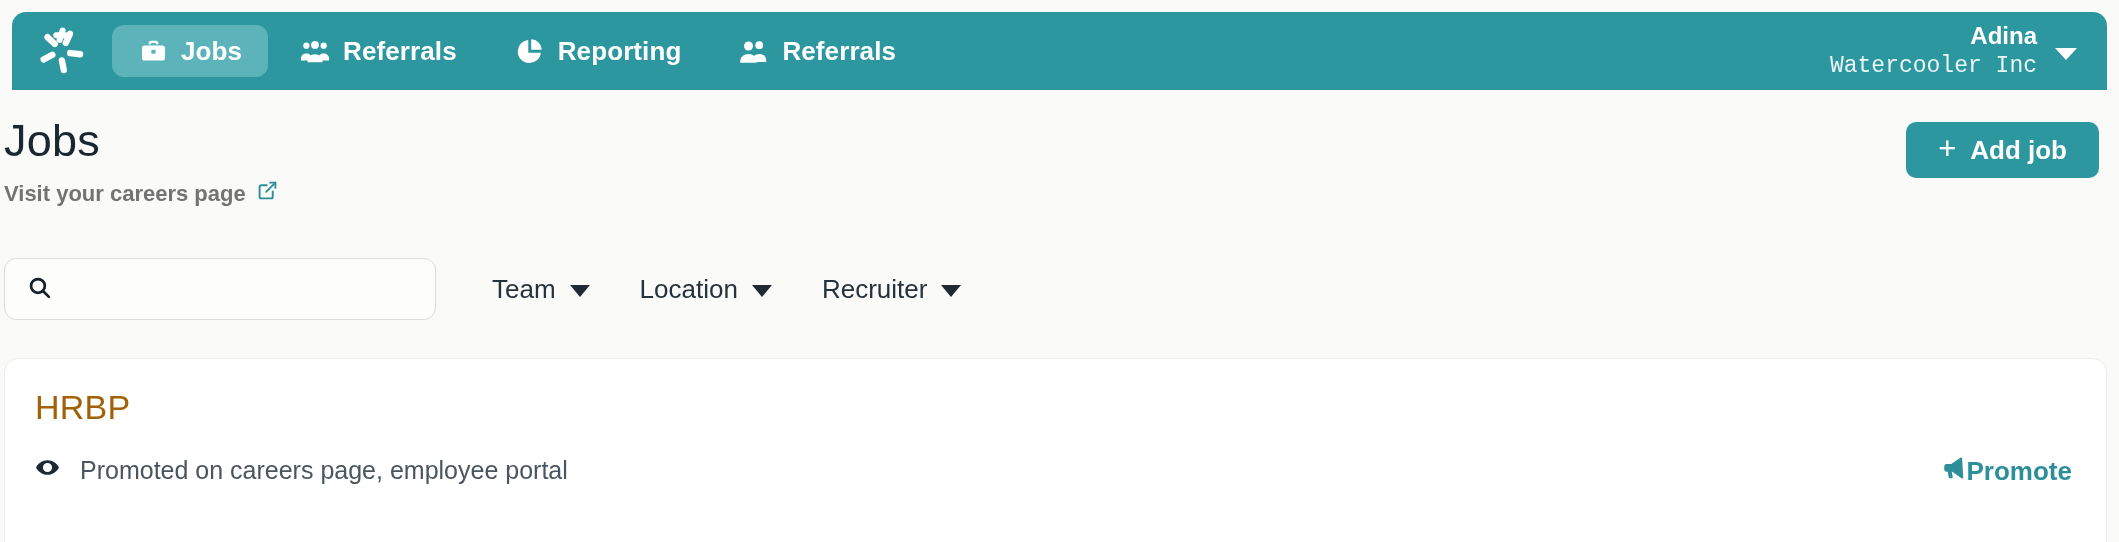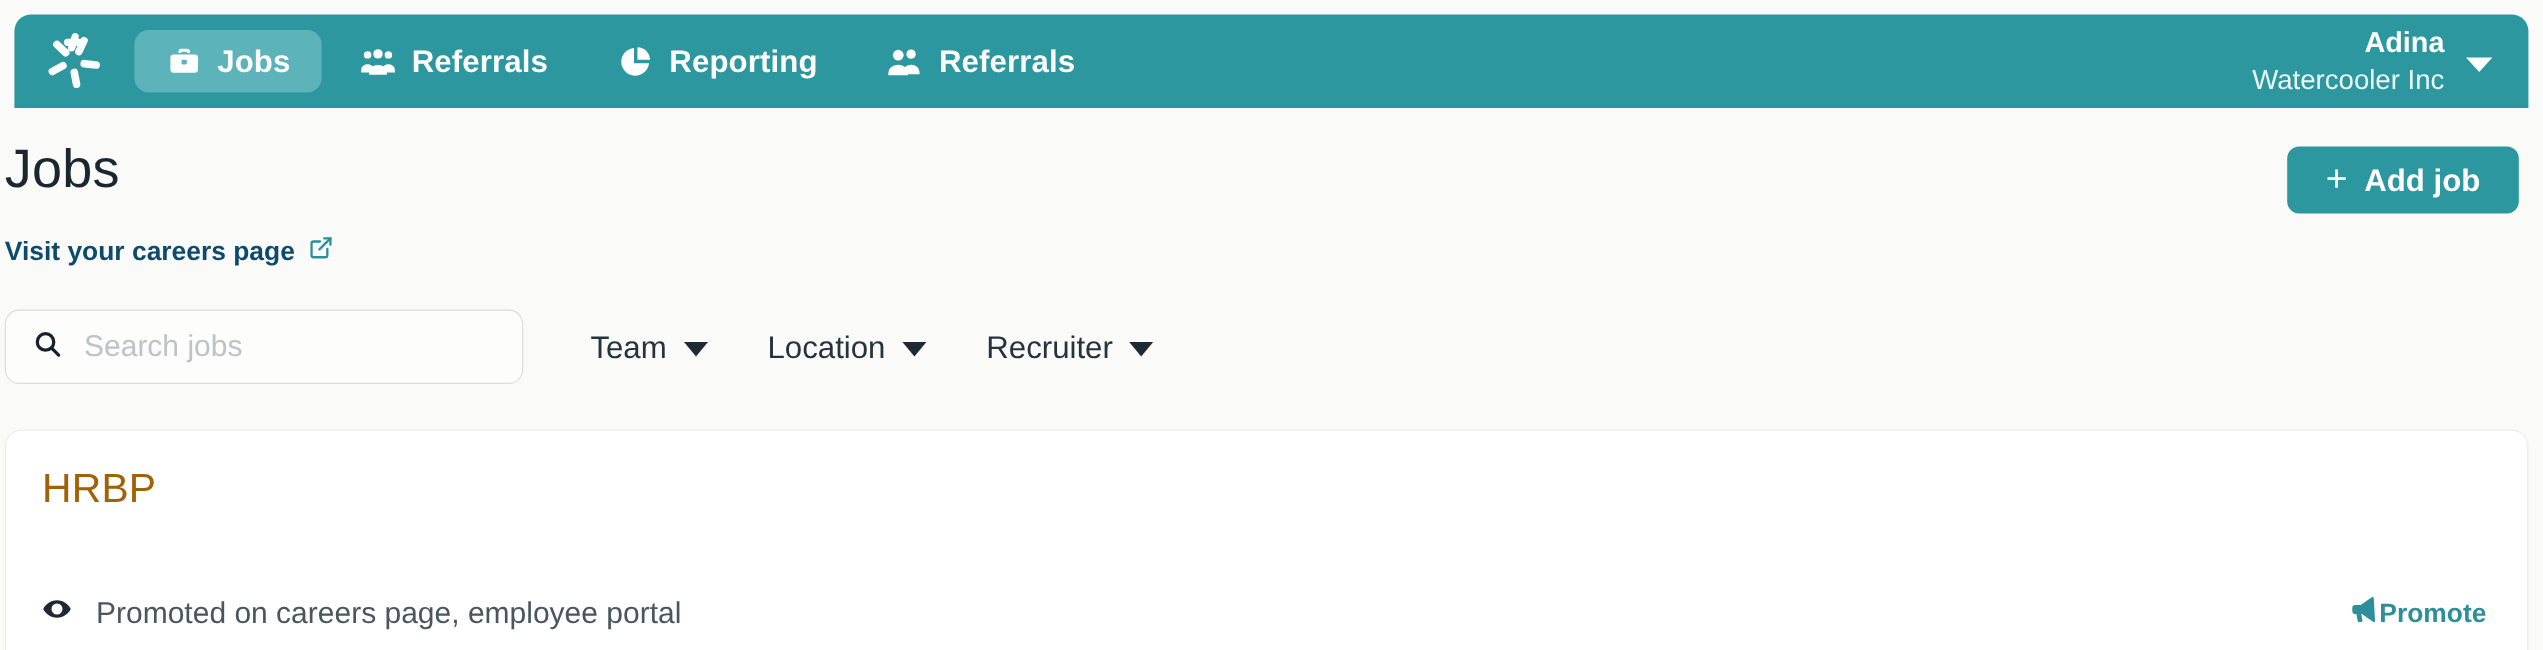--- a/index.html
+++ b/index.html
@@ -87,20 +87,21 @@
     font-size: 24px;
     font-weight: 700;
     display: block;
   }
   .user-org {
     color: #eaf6f7;
     font-size: 23px;
     font-weight: 400;
     display: block;
     margin-top: 2px;
+    font-family: Liberation Mono, monospace;
   }
   .caret-down {
     width: 0; height: 0;
     border-left: 11px solid transparent;
     border-right: 11px solid transparent;
     border-top: 12px solid #ffffff;
     margin-top: 6px;
   }
 
   
@@ -121,22 +122,22 @@
     font-weight: 400;
     color: #1b2730;
     line-height: 1;
     letter-spacing: 0.2px;
   }
 
   .careers-link {
     display: inline-flex;
     align-items: center;
     gap: 11px;
-    margin-top: 33px;
-    color: #0c4a6e;
+    margin-top: 17px;
+    color: #737373;
     font-size: 22px;
     font-weight: 700;
     cursor: pointer;
   }
 
   .add-job-btn {
     display: inline-flex;
     align-items: center;
     justify-content: center;
     gap: 14px;
@@ -286,36 +287,36 @@
   .kebab span {
     width: 6px; height: 6px;
     background: #1f2933;
     border-radius: 50%;
     display: block;
   }
 
   .job-sub {
     height: 72px;
     display: flex;
-    align-items: flex-end;
+    align-items: flex-start;
   }
   .promoted-text {
     display: inline-flex;
     align-items: center;
     gap: 20px;
     font-size: 25px;
     color: #4a5560;
   }
   .promote-link {
     margin-left: auto;
     display: inline-flex;
     align-items: center;
     gap: 0;
     color: #2d8f99;
-    font-size: 22px;
+    font-size: 26px;
     font-weight: 700;
     cursor: pointer;
     padding-right: 4px;
   }
 </style>
 </head>
 <body>
 
 <div class="topbar">
 
@@ -421,21 +422,20 @@
 
 <div class="filter-row">
 
   <div class="search-wrap">
     <span>
       <svg width="25" height="25" viewBox="0 0 24 24" fill="none" stroke="#16212b" stroke-width="2.6" stroke-linecap="round" aria-hidden="true">
         <circle cx="10.5" cy="10.5" r="6.6"></circle>
         <line x1="15.6" y1="15.6" x2="21" y2="21"></line>
       </svg>
     </span>
-    <input class="search-input" type="text" placeholder="Search jobs" style="">
   </div>
 
   <div class="filters">
     <div class="filter-btn">
       <span>Team</span>
       <span class="tri-down"></span>
     </div>
     <div class="filter-btn">
       <span>Location</span>
       <span class="tri-down"></span>

